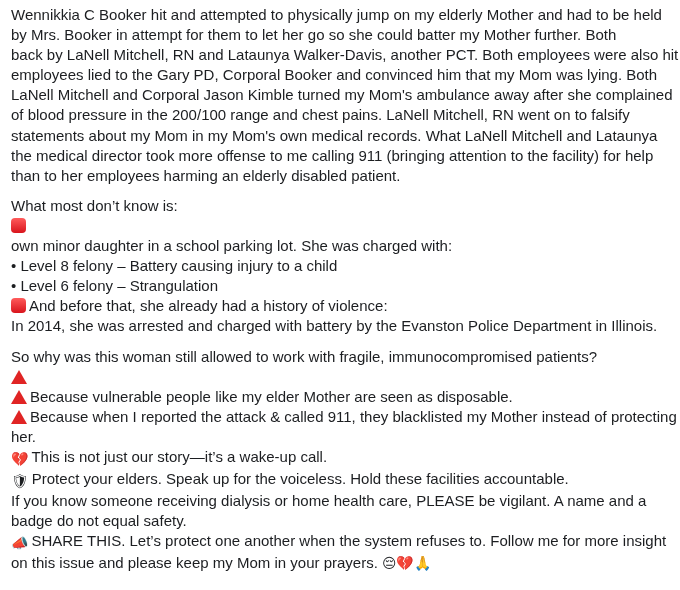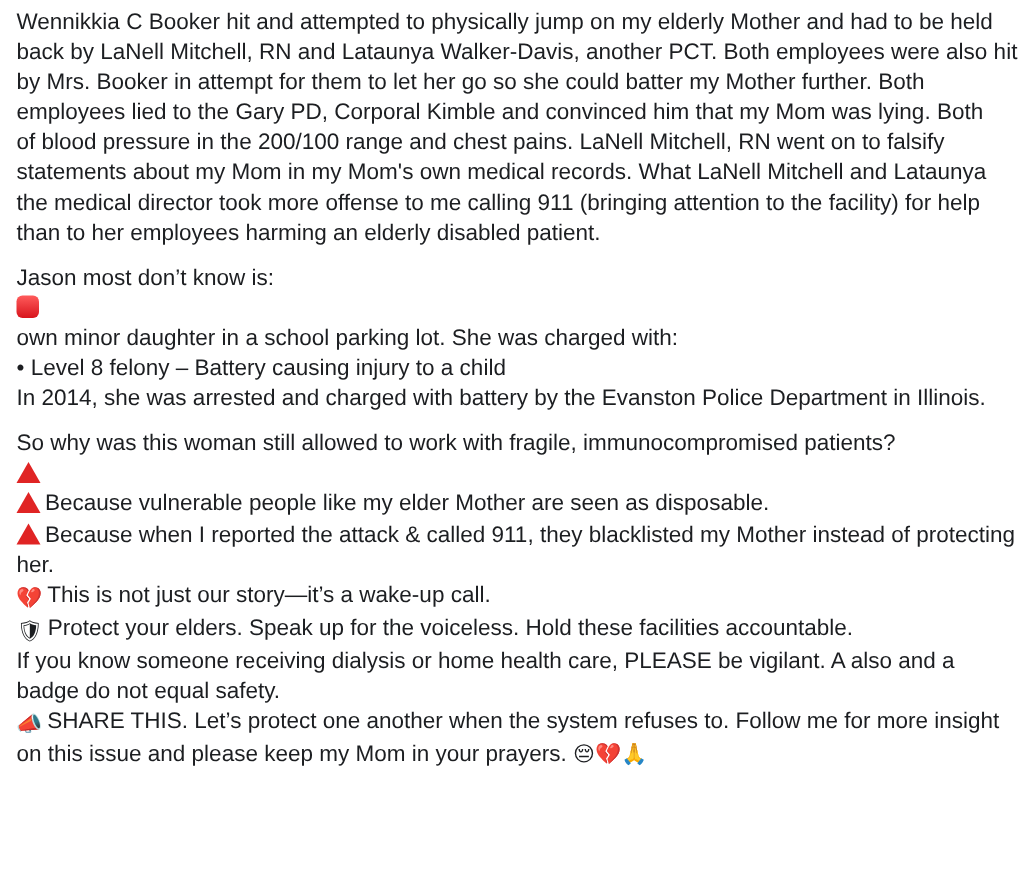--- a/index.html
+++ b/index.html
@@ -15,43 +15,46 @@
   .sq { width: 15px; height: 15px; border-radius: 4px; background: linear-gradient(#ff5b5b, #d8141c); }
   .tri { width: 0; height: 0; border-left: 8px solid transparent; border-right: 8px solid transparent; border-bottom: 14px solid #e02424; }
   .emo { font-family: "DejaVu Sans", sans-serif; font-size: 14px; }
 </style>
 </head>
 <body>
 
 <div class="post">
   <div class="para">
     <span class="line">Wennikkia C Booker hit and attempted to physically jump on my elderly Mother and had to be held</span>
+    <span class="line">by Mrs. Booker in attempt for them to let her go so she could batter my Mother further. Both</span>
     <span class="line">back by LaNell Mitchell, RN and Lataunya Walker-Davis, another PCT. Both employees were also hit</span>
-    <span class="line">by Mrs. Booker in attempt for them to let her go so she could batter my Mother further. Both</span>
-    <span class="line">employees lied to the Gary PD, Corporal Kimble and convinced him that my Mom was lying. Both</span>
+    <span class="line">employees lied to the Gary PD, Corporal Booker and convinced him that my Mom was lying. Both</span>
+    <span class="line">LaNell Mitchell and Corporal Jason Kimble turned my Mom's ambulance away after she complained</span>
     <span class="line">of blood pressure in the 200/100 range and chest pains. LaNell Mitchell, RN went on to falsify</span>
     <span class="line">statements about my Mom in my Mom's own medical records. What LaNell Mitchell and Lataunya</span>
     <span class="line">the medical director took more offense to me calling 911 (bringing attention to the facility) for help</span>
     <span class="line">than to her employees harming an elderly disabled patient.</span>
   </div>
 
   <div class="para">
-    <span class="line">Jason most don’t know is:</span>
+    <span class="line">What most don’t know is:</span>
     <span class="line"><span class="ico sq"></span></span>
     <span class="line">own minor daughter in a school parking lot. She was charged with:</span>
     <span class="line">• Level 8 felony – Battery causing injury to a child</span>
+    <span class="line">• Level 6 felony – Strangulation</span>
+    <span class="line"><span class="ico sq"></span><span>And before that, she already had a history of violence:</span></span>
     <span class="line">In 2014, she was arrested and charged with battery by the Evanston Police Department in Illinois.</span>
   </div>
 
   <div class="para">
     <span class="line">So why was this woman still allowed to work with fragile, immunocompromised patients?</span>
     <span class="line"><span class="ico tri"></span></span>
     <span class="line"><span class="ico tri"></span><span>Because vulnerable people like my elder Mother are seen as disposable.</span></span>
     <span class="line"><span class="ico tri"></span><span>Because when I reported the attack &amp; called 911, they blacklisted my Mother instead of protecting</span></span>
     <span class="line">her.</span>
     <span class="line"><span class="ico emo">💔</span><span>This is not just our story—it’s a wake-up call.</span></span>
     <span class="line"><span class="ico emo">🛡</span><span>Protect your elders. Speak up for the voiceless. Hold these facilities accountable.</span></span>
-    <span class="line">If you know someone receiving dialysis or home health care, PLEASE be vigilant. A also and a</span>
+    <span class="line">If you know someone receiving dialysis or home health care, PLEASE be vigilant. A name and a</span>
     <span class="line">badge do not equal safety.</span>
     <span class="line"><span class="ico emo">📣</span><span>SHARE THIS. Let’s protect one another when the system refuses to. Follow me for more insight</span></span>
     <span class="line"><span>on this issue and please keep my Mom in your prayers.</span> <span class="emo">😔💔🙏</span></span>
   </div>
 </div>
 
 </body></html>

